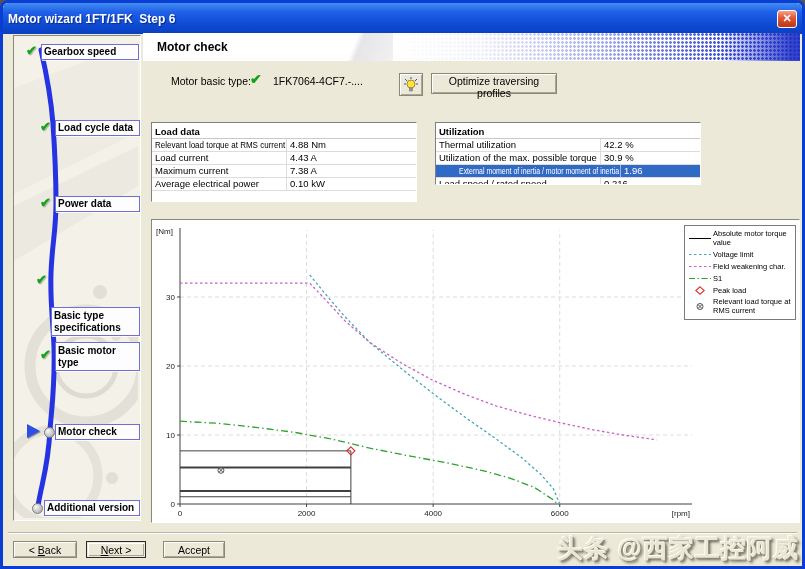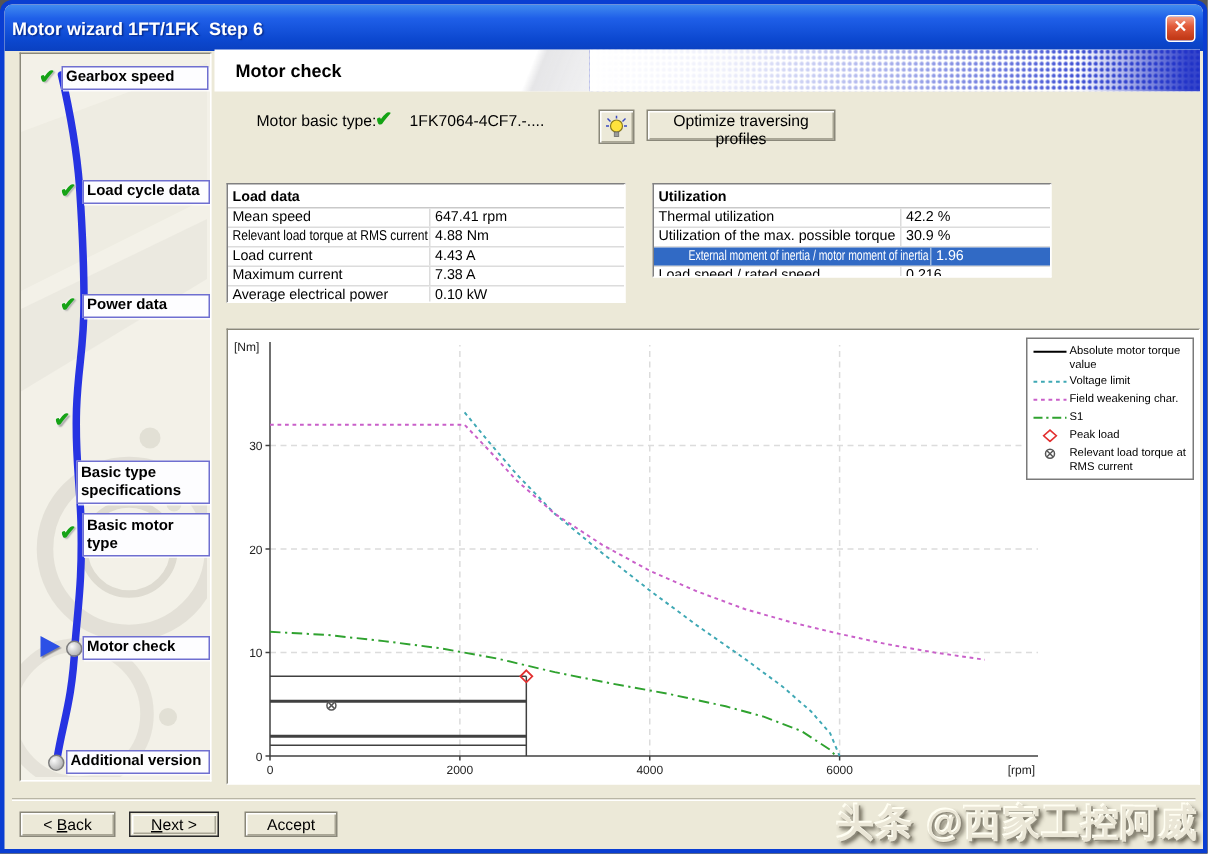--- a/index.html
+++ b/index.html
@@ -67,21 +67,21 @@
   .dt-cell span{display:inline-block;white-space:nowrap;}
   .dt-label{border-right:1px solid #dcdcdc;box-sizing:border-box;}
   .dt-row.hl{color:#fff;padding-left:20px;}
   .dt-row.hl .dt-label{border-right-color:#9db9e0;}
   
   .chart{position:absolute;left:148px;top:216px;width:649px;height:304px;background:#fff;box-sizing:border-box;
     border-top:1px solid #8a887a;border-left:1px solid #8a887a;
     border-bottom:1px solid #fff;border-right:1px solid #fff;}
   .legend{position:absolute;right:3px;top:5px;width:106px;background:#fff;
     border:1px solid #7a7a7a;font-size:7.5px;line-height:9px;padding:3px 2px 2px 2px;color:#000;}
-  .legend-item{display:flex;align-items:flex-start;margin-bottom:2px;}
+  .legend-item{display:flex;align-items:center;margin-bottom:2px;}
   .legend-swatch{width:26px;flex:0 0 26px;display:flex;justify-content:center;padding-top:1px;}
   .legend-text{flex:1;}
   
   .footer-sep{position:absolute;left:5px;right:5px;top:529px;height:0;
     border-top:1px solid #b9b6a5;border-bottom:1px solid #fff;}
   .footer-btn{position:absolute;top:538px;height:17px;font-size:10.5px;}
   .btn-default{border:1px solid #2a2a2a;box-shadow:inset 0 0 0 1px #ece9d8, inset 2px 2px 0 #fff, inset -2px -2px 0 #a9a695;}
   .watermark{position:absolute;right:3px;bottom:1px;font-size:25px;font-weight:bold;letter-spacing:1px;
     color:#eae6d6;font-family:Liberation Sans, sans-serif;
     text-shadow:-1px -1px 0 #fffef2, 1px 1px 0 #8d897a, 2px 2px 3px rgba(55,50,35,.85);
@@ -162,24 +162,20 @@
       <line x1="0" y1="7" x2="2" y2="7" stroke="#3a4ac0" stroke-width="1"></line>
       <line x1="14" y1="7" x2="12" y2="7" stroke="#3a4ac0" stroke-width="1"></line>
       <circle cx="7" cy="7" r="4" fill="#ffe23c" stroke="#8a7a20" stroke-width="0.8"></circle>
       <rect x="5.5" y="11" width="3" height="3" fill="#9a9a9a" stroke="#666" stroke-width="0.5"></rect>
     </svg>
   </div>
   <button class="btn optimize-btn">Optimize traversing profiles</button>
 
   <div class="datatable" id="load-table" style="left:148px;top:119px;width:266px;height:80px;">
     <div class="dt-title">Load data</div>
-  <div class="dt-row">
-        <div class="dt-cell dt-label" style="width: 135px;"><span>Mean speed</span></div>
-        <div class="dt-cell" style="flex: 1 1 0%;"><span>647.41 rpm</span></div>
-      </div>
       <div class="dt-row">
         <div class="dt-cell dt-label" style="width: 135px;"><span style="transform: scaleX(0.844156); transform-origin: left center;">Relevant load torque at RMS current</span></div>
         <div class="dt-cell" style="flex: 1 1 0%;"><span>4.88 Nm</span></div>
       </div>
       <div class="dt-row">
         <div class="dt-cell dt-label" style="width: 135px;"><span>Load current</span></div>
         <div class="dt-cell" style="flex: 1 1 0%;"><span>4.43 A</span></div>
       </div>
       <div class="dt-row">
         <div class="dt-cell dt-label" style="width: 135px;"><span>Maximum current</span></div>

